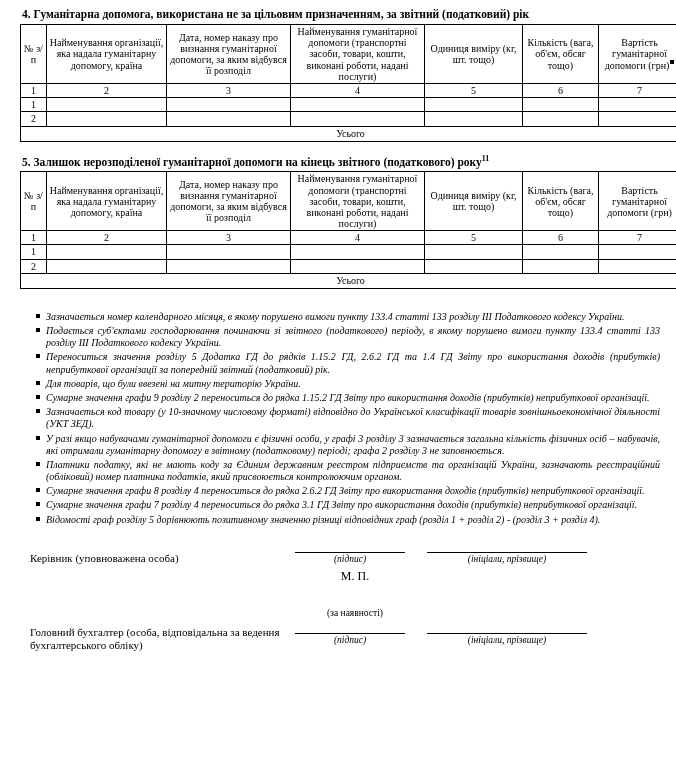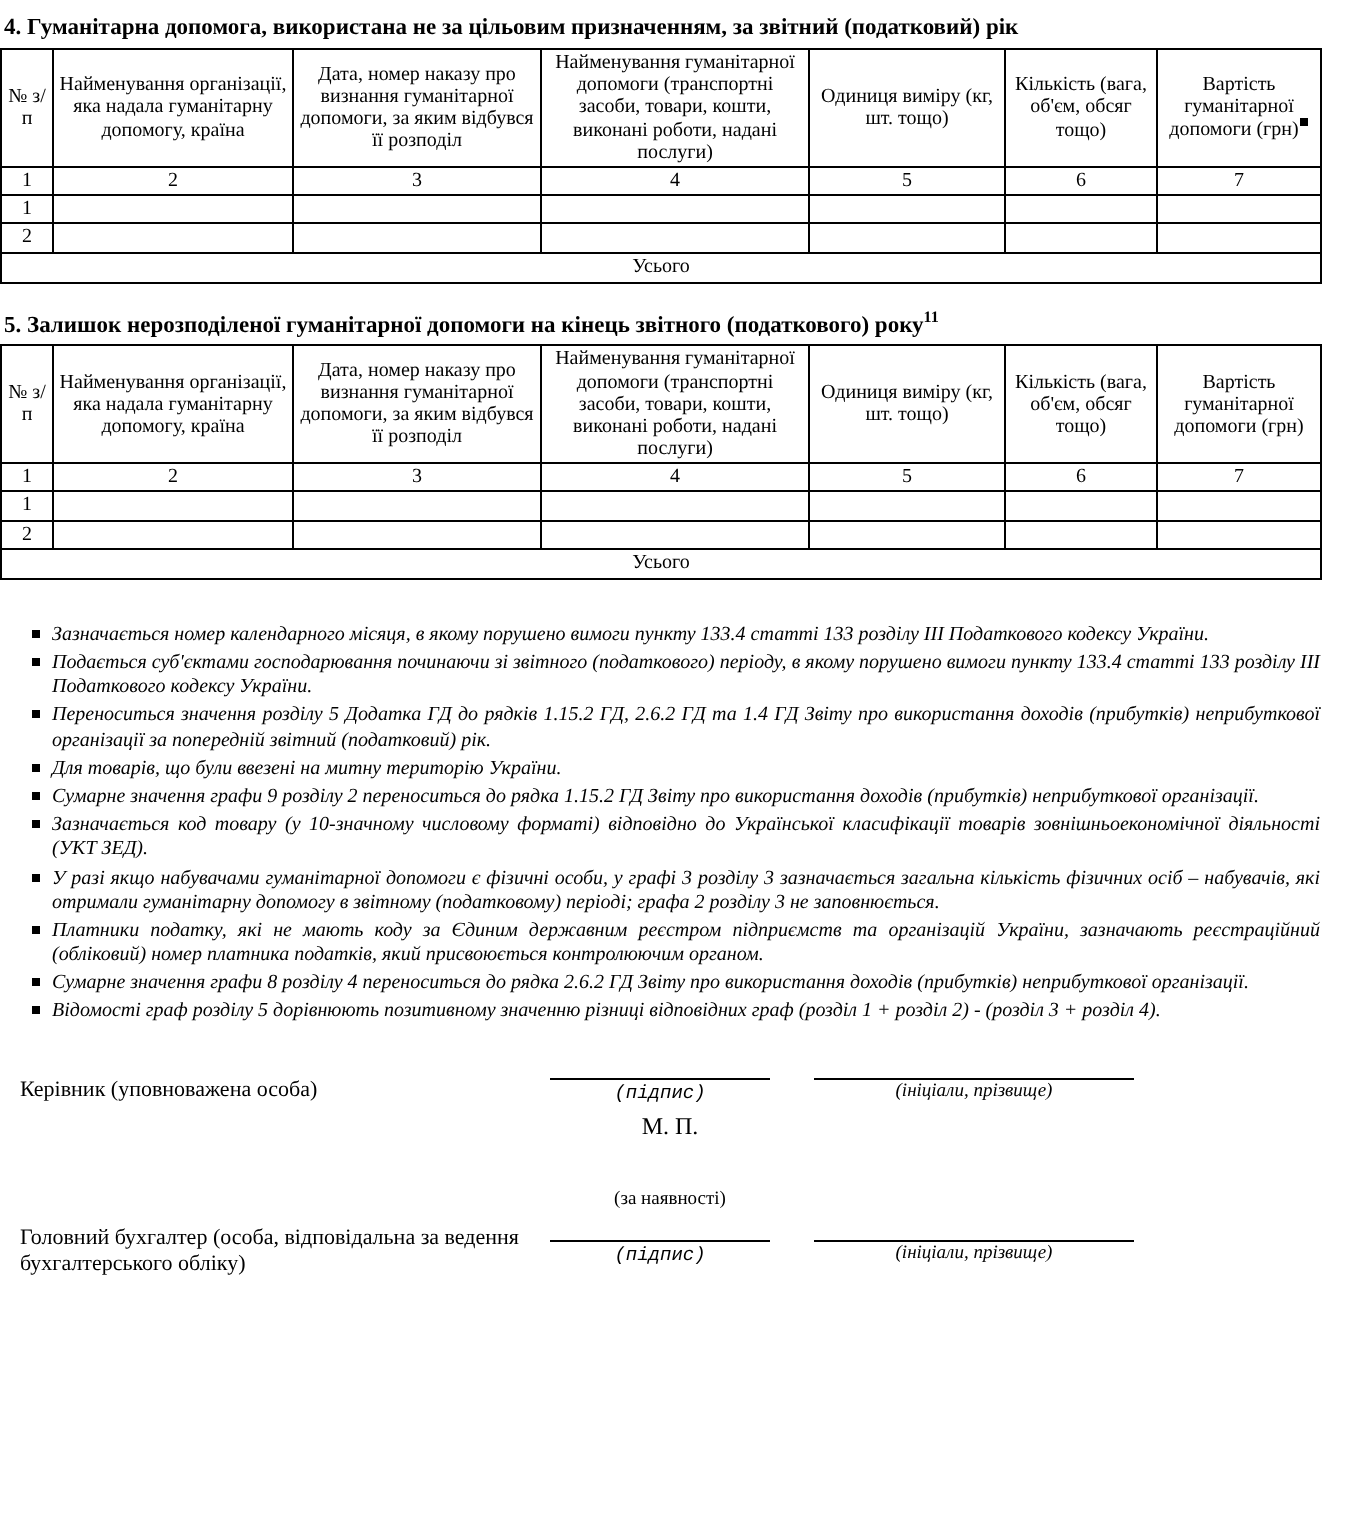--- a/index.html
+++ b/index.html
@@ -11,21 +11,21 @@
   body {
     width: 676px;
     height: 757px;
     font-family: "Liberation Serif", serif;
     color: #000;
     font-size: 11px;
     position: relative;
     overflow: hidden;
   }
   .page {
-    padding: 6px 8px 0 0;
+    padding: 6px 8px 0 20px;
     width: 676px;
   }
   .section-title {
     font-weight: bold;
     font-size: 11.5px;
     margin: 2px 0 4px 2px;
   }
   .section-title sup {
     font-size: 8px;
     font-weight: bold;
@@ -116,21 +116,21 @@
   }
   .sign-block .line {
     border-bottom: 1px solid #000;
     height: 1px;
   }
   .sign-block .cap {
     font-style: italic;
     font-size: 9.5px;
     margin-top: 1px;
   }
-  .w1 { width: 110px; font-family: Liberation Mono, monospace; }
+  .w1 { width: 110px; }
   .w2 { width: 160px; }
   .mp {
     text-align: center;
     margin-top: 4px;
     margin-left: 250px;
     width: 150px;
   }
   .mp .t { font-size: 12px; }
   .mp .s { font-size: 9.5px; margin-top: 24px; }
 </style>
@@ -258,21 +258,21 @@
   <div class="notes">
     <div class="note"><span class="mk"></span><span>Зазначається номер календарного місяця, в якому порушено вимоги пункту 133.4 статті 133 розділу III Податкового кодексу України.</span></div>
     <div class="note"><span class="mk"></span><span>Подається суб'єктами господарювання починаючи зі звітного (податкового) періоду, в якому порушено вимоги пункту 133.4 статті 133 розділу III Податкового кодексу України.</span></div>
     <div class="note"><span class="mk"></span><span>Переноситься значення розділу 5 Додатка ГД до рядків 1.15.2 ГД, 2.6.2 ГД та 1.4 ГД Звіту про використання доходів (прибутків) неприбуткової організації за попередній звітний (податковий) рік.</span></div>
     <div class="note"><span class="mk"></span><span>Для товарів, що були ввезені на митну територію України.</span></div>
     <div class="note"><span class="mk"></span><span>Сумарне значення графи 9 розділу 2 переноситься до рядка 1.15.2 ГД Звіту про використання доходів (прибутків) неприбуткової організації.</span></div>
     <div class="note"><span class="mk"></span><span>Зазначається код товару (у 10-значному числовому форматі) відповідно до Української класифікації товарів зовнішньоекономічної діяльності (УКТ ЗЕД).</span></div>
     <div class="note"><span class="mk"></span><span>У разі якщо набувачами гуманітарної допомоги є фізичні особи, у графі 3 розділу 3 зазначається загальна кількість фізичних осіб – набувачів, які отримали гуманітарну допомогу в звітному (податковому) періоді; графа 2 розділу 3 не заповнюється.</span></div>
     <div class="note"><span class="mk"></span><span>Платники податку, які не мають коду за Єдиним державним реєстром підприємств та організацій України, зазначають реєстраційний (обліковий) номер платника податків, який присвоюється контролюючим органом.</span></div>
     <div class="note"><span class="mk"></span><span>Сумарне значення графи 8 розділу 4 переноситься до рядка 2.6.2 ГД Звіту про використання доходів (прибутків) неприбуткової організації.</span></div>
-    <div class="note"><span class="mk"></span></div>
+    <div class="note"><span class="mk"></span><span>Сумарне значення графи 7 розділу 4 переноситься до рядка 3.1 ГД Звіту про використання доходів (прибутків) неприбуткової організації.</span></div>
     <div class="note"><span class="mk"></span><span>Відомості граф розділу 5 дорівнюють позитивному значенню різниці відповідних граф (розділ 1 + розділ 2) - (розділ 3 + розділ 4).</span></div>
   </div>
 
   <div class="sign-area">
 
     <div class="sign-row">
       <div class="sign-label">Керівник (уповноважена особа)</div>
       <div class="sign-lines">
         <div class="sign-block w1">
           <div class="line"></div>

